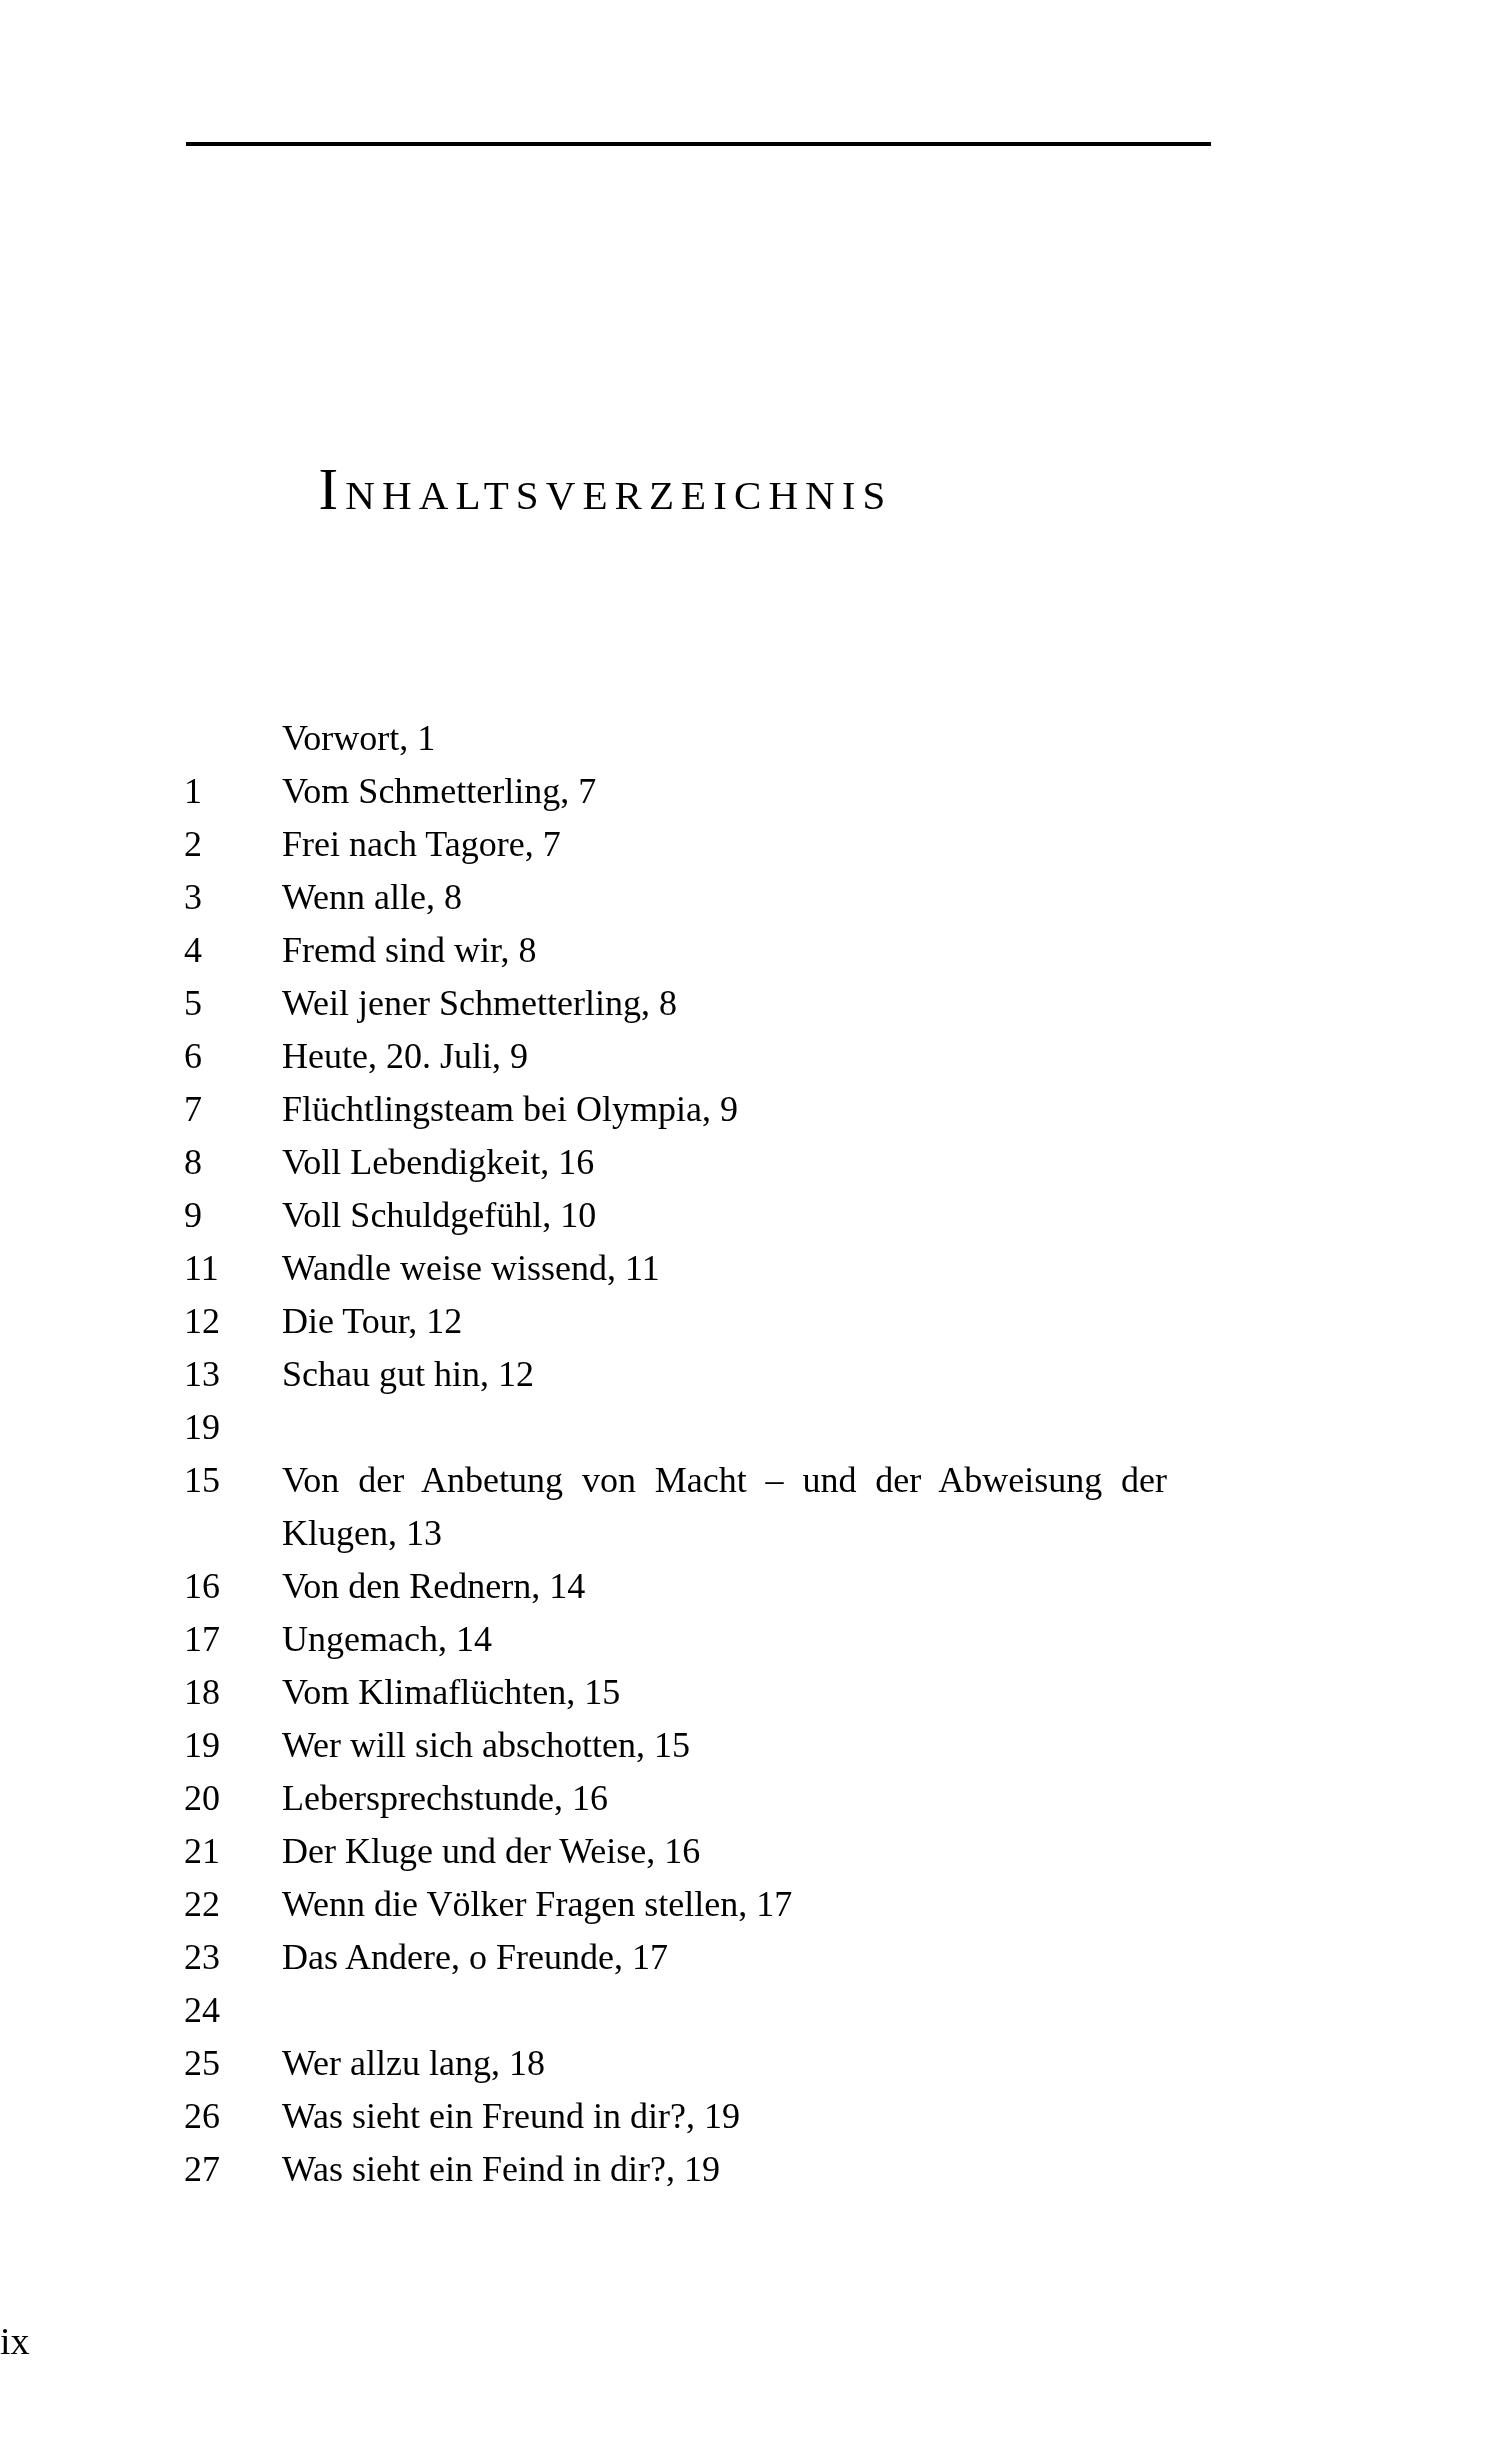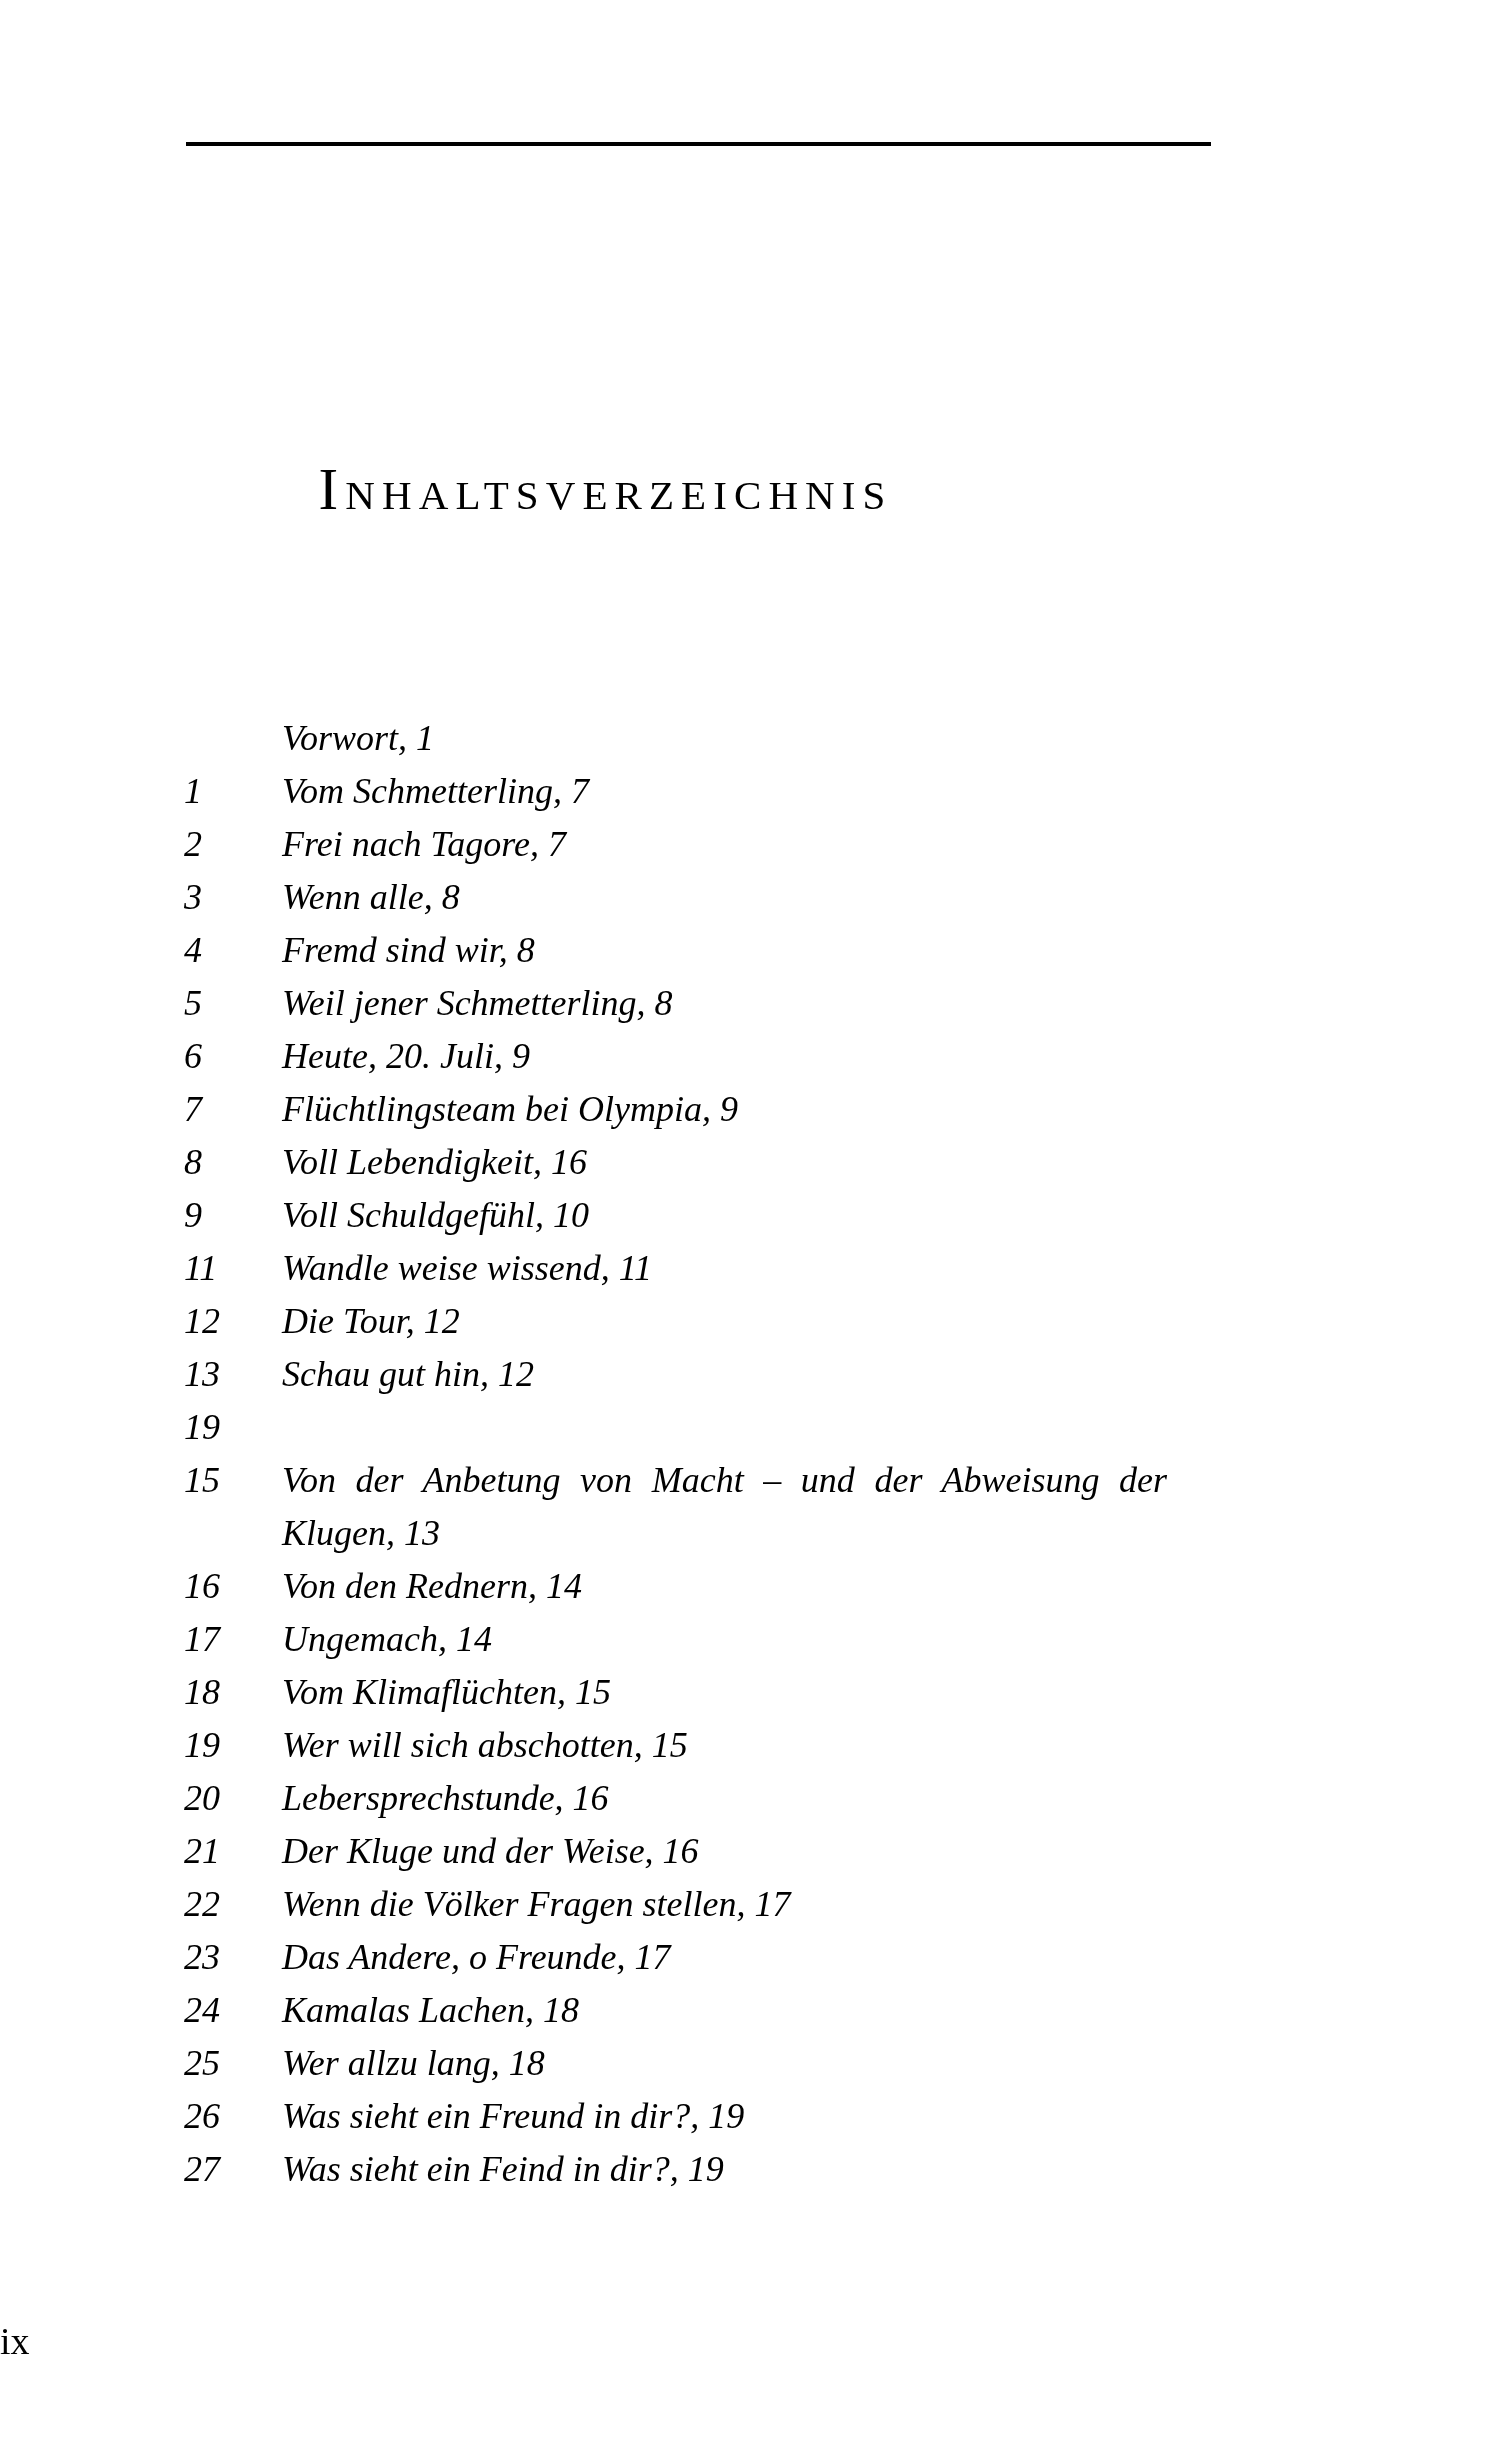--- a/index.html
+++ b/index.html
@@ -35,21 +35,21 @@
     white-space: nowrap;
   }
   .toc {
     position: absolute;
     left: 184px;
     top: 712px;
     width: 988px;
     font-size: 36px;
     line-height: 53px;
   }
-  .toc-row { display: flex; align-items: flex-start; font-style: italic; }
+  .toc-row { display: flex; align-items: flex-start; }
   .toc-num { flex: 0 0 98px; }
   .toc-title {
     width: 885px;
     text-align: justify;
     hyphens: none;
   }
   .folio {
     position: absolute;
     left: 0;
     top: 2322px;
@@ -176,21 +176,20 @@
     <span class="toc-title">Wenn die Völker Fragen stellen, 17</span>
   </div>
 
   <div class="toc-row">
     <span class="toc-num">23</span>
     <span class="toc-title">Das Andere, o Freunde, 17</span>
   </div>
 
   <div class="toc-row">
     <span class="toc-num">24</span>
-    <span class="toc-title">Kamalas Lachen, 18</span>
   </div>
 
   <div class="toc-row">
     <span class="toc-num">25</span>
     <span class="toc-title">Wer allzu lang, 18</span>
   </div>
 
   <div class="toc-row">
     <span class="toc-num">26</span>
     <span class="toc-title">Was sieht ein Freund in dir?, 19</span>

